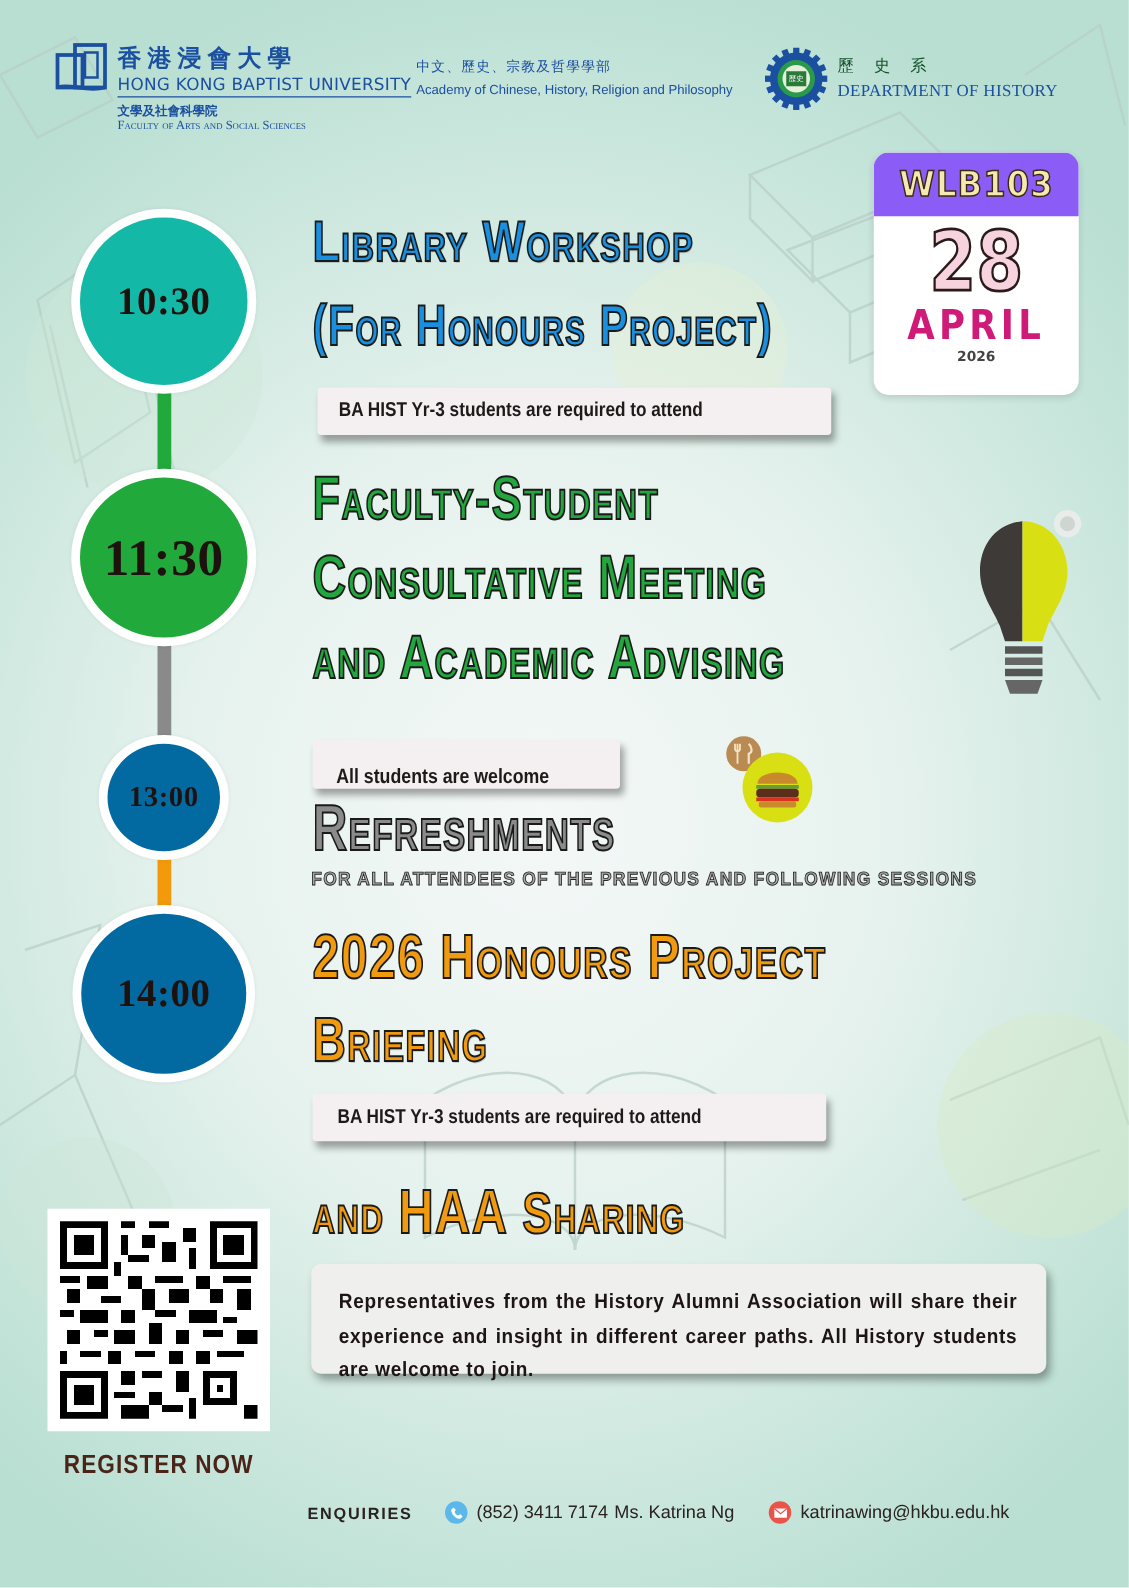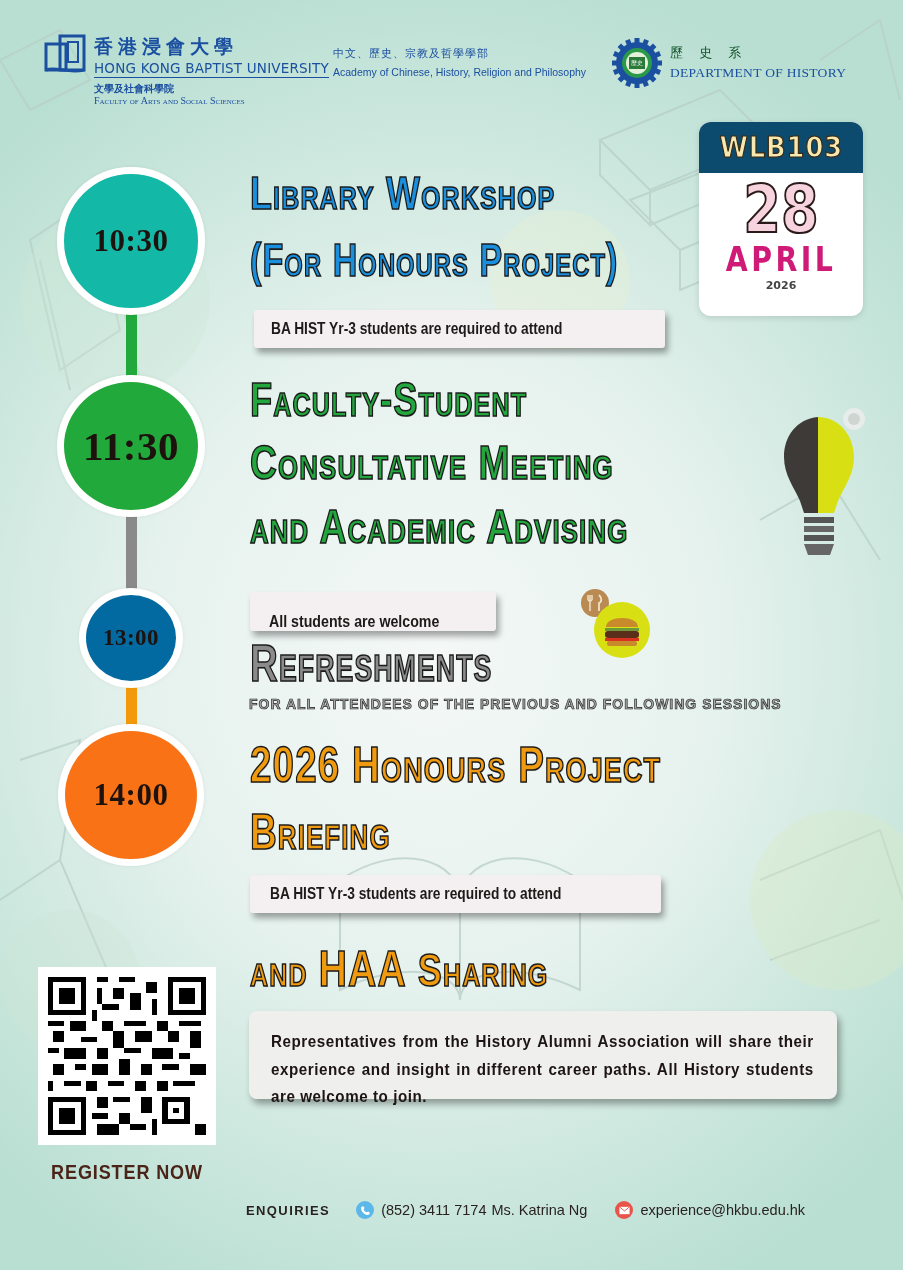--- a/index.html
+++ b/index.html
@@ -26,21 +26,21 @@
   .acad-zh { font-size: 11px; color: #1b4fa0; font-family: "DejaVu Sans", sans-serif; letter-spacing: 1px; }
   .acad-en { font-size: 10.5px; color: #1b4fa0; margin-top: 5px; font-family: "Liberation Sans", sans-serif; }
 
   .dept-logo { left: 612px; top: 38px; width: 50px; height: 50px; }
   .dept { left: 670px; top: 44px; }
   .dept-zh { font-size: 13px; color: #14532d; letter-spacing: 6px; font-family: "DejaVu Sans", sans-serif; }
   .dept-en { font-size: 13.5px; color: #1b4fa0; margin-top: 3px; font-family: "Liberation Serif", serif; letter-spacing: 0.3px; }
 
   
   .calendar { left: 699px; top: 122px; width: 164px; height: 194px; background: #fff; border-radius: 12px; box-shadow: 0 2px 6px rgba(0,0,0,0.12); overflow: hidden; }
-  .cal-head { height: 51px; background: #0c4a6e; display: flex; align-items: center; justify-content: center; }
+  .cal-head { height: 51px; background: #8b5cf6; display: flex; align-items: center; justify-content: center; }
   .cal-room { font-family: "DejaVu Sans", sans-serif; font-weight: bold; font-size: 28px; color: #f6e8b0; letter-spacing: 1px; -webkit-text-stroke: 1.2px #3a2a10; transform: scaleX(0.92); }
   .cal-day { text-align: center; margin-top: 4px; font-family: "DejaVu Sans", sans-serif; font-weight: bold; font-size: 66px; line-height: 66px; color: #f6d3df; -webkit-text-stroke: 2.2px #2a1a1a; transform: scaleX(0.82); }
   .cal-month { text-align: center; margin-top: 0px; font-family: "DejaVu Sans", sans-serif; font-weight: bold; font-size: 33px; line-height: 34px; color: #d01a77; letter-spacing: 4px; transform: scaleX(0.86); }
   .cal-year { text-align: center; font-size: 11px; font-weight: bold; color: #444; margin-top: 2px; font-family: "DejaVu Sans", sans-serif; }
 
   
   .connector { position: absolute; width: 11px; }
   .time-circle { position: absolute; border-radius: 50%; border: 7px solid #fff; display: flex; align-items: center; justify-content: center; box-shadow: 0 0 4px rgba(0,0,0,0.06); }
   .time-label { font-family: "Liberation Serif", serif; font-weight: bold; color: #1d120e; letter-spacing: 0.5px; }
 
@@ -166,21 +166,21 @@
 
 <div class="time-circle" style="left:57px; top:167px; width:148px; height:148px; background:#14b8a6;">
   <span class="time-label" style="font-size:31px;">10:30</span>
 </div>
 <div class="time-circle" style="left:57px; top:375px; width:148px; height:142px; background:#22a93c;">
   <span class="time-label" style="font-size:41px;">11:30</span>
 </div>
 <div class="time-circle" style="left:79px; top:588px; width:104px; height:100px; background:#0369a1;">
   <span class="time-label" style="font-size:23px;">13:00</span>
 </div>
-<div class="time-circle" style="left:58px; top:724px; width:146px; height:142px; background:#f97316;">
+<div class="time-circle" style="left:58px; top:724px; width:146px; height:142px; background:#0369a1;">
   <span class="time-label" style="font-size:31px;">14:00</span>
 </div>
 
 <div class="title title-blue" style="left:250px; top:166px; font-size:46px; transform:scaleX(0.78);">Library Workshop</div>
 <div class="title title-blue" style="left:250px; top:233px; font-size:46px; transform:scaleX(0.74);">(For Honours Project)</div>
 <div class="note" style="left:254px; top:310px; width:411px; height:38px; padding-left:17px; font-size:16px;">
   <span>BA HIST Yr-3 students are required to attend</span>
 </div>
 
 <div class="title title-green" style="left:250px; top:371px; font-size:49px; transform:scaleX(0.74);">Faculty-Student</div>
@@ -307,14 +307,14 @@
       </svg>
   </span>
   <span class="enq-phone">(852) 3411 7174</span>
   <span class="enq-name">Ms. Katrina Ng</span>
   <span class="ico-circle" style="background:#e8544a;">
     <svg width="11" height="9" viewBox="0 0 12 9">
         <rect x="0.5" y="0.5" width="11" height="8" fill="#fff"></rect>
         <path d="M0.5 0.5 L6 5 L11.5 0.5" stroke="#e8544a" fill="none"></path>
       </svg>
   </span>
-  <span class="enq-email">experience@hkbu.edu.hk</span>
+  <span class="enq-email">katrinawing@hkbu.edu.hk</span>
 </div>
 
 </body></html>

